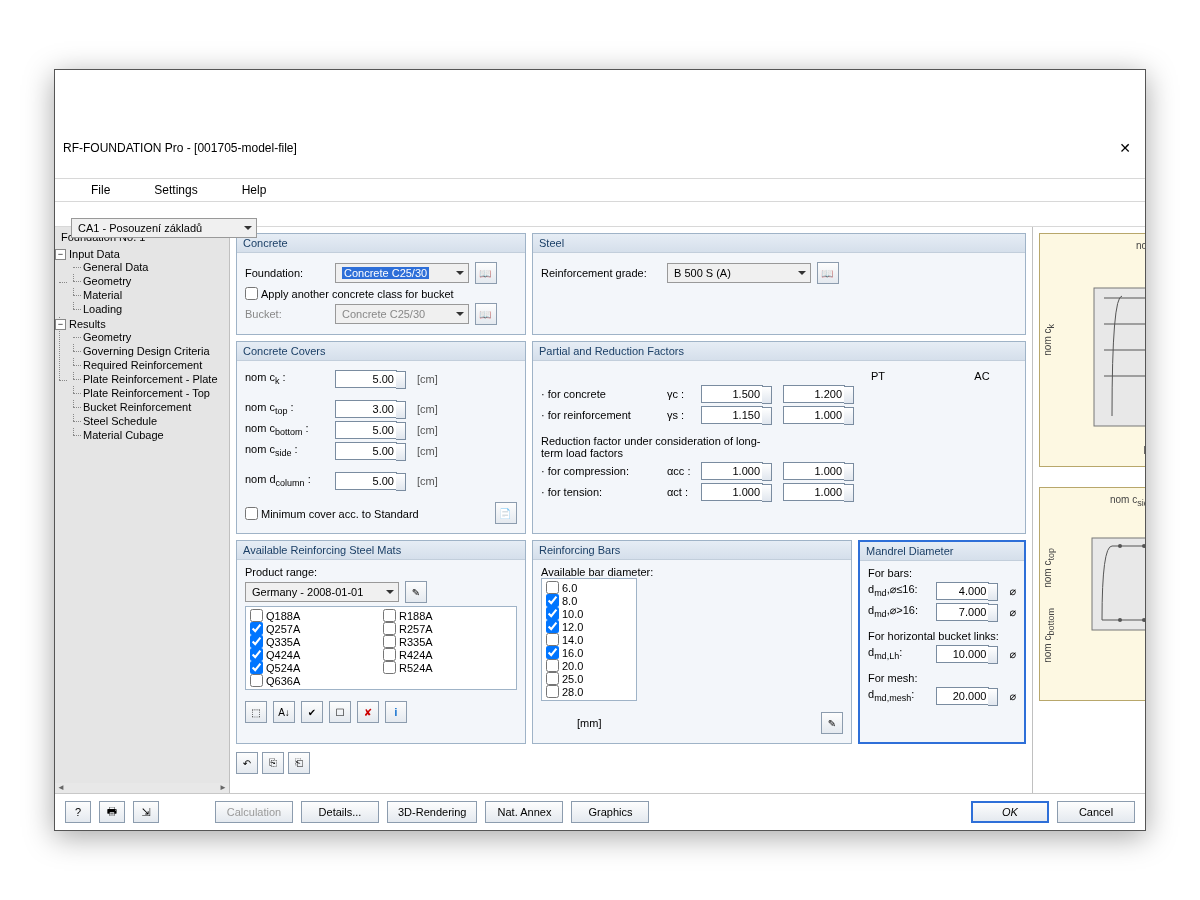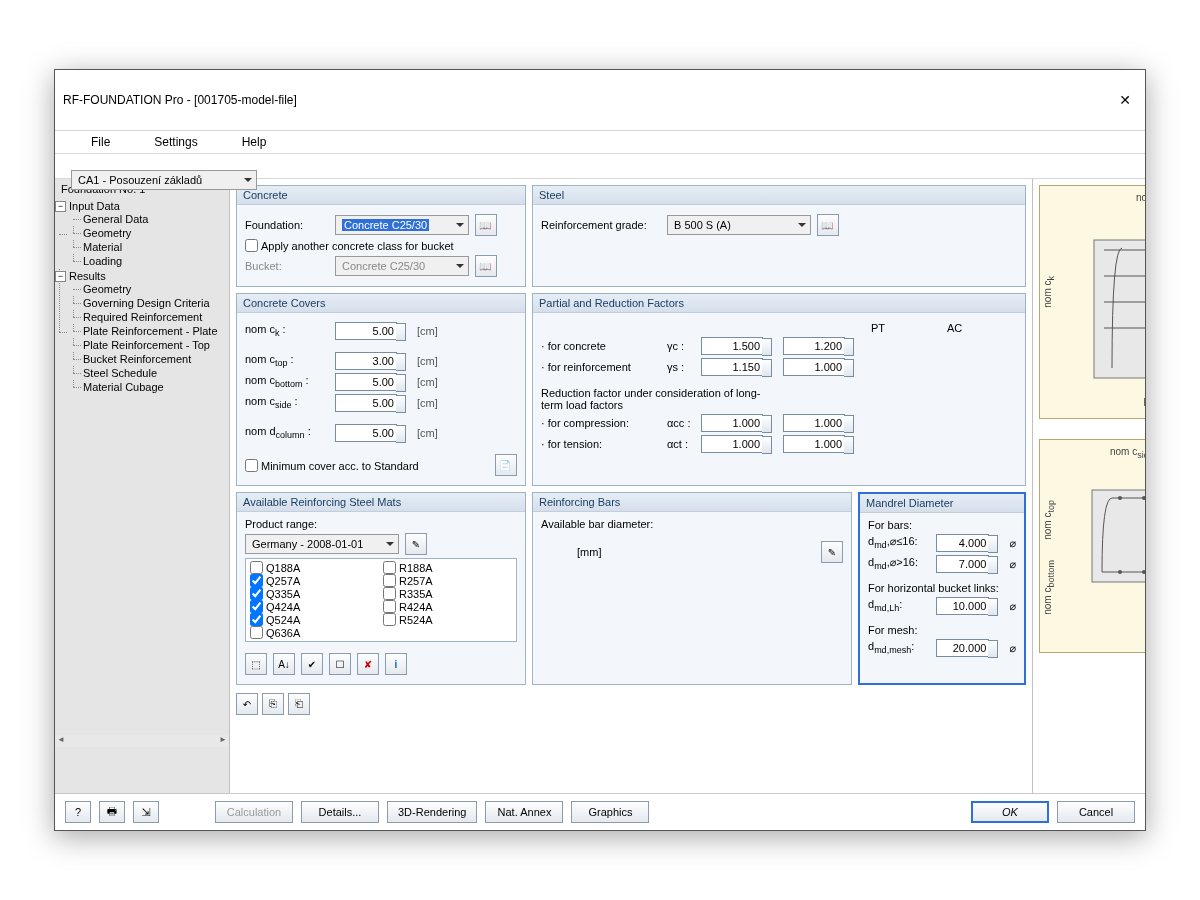--- a/index.html
+++ b/index.html
@@ -1,19 +1,19 @@
 <!DOCTYPE html>
 <html><head>
 <meta charset="utf-8">
 <style>
   body{margin:0;font:11px "Segoe UI",Tahoma,Arial,sans-serif;color:#000;background:#fff;
        display:flex;align-items:center;justify-content:center;height:900px;}
   .window{width:1090px;height:760px;border:1px solid #555;background:#fff;
           box-shadow:0 6px 28px rgba(0,0,0,.35);display:flex;flex-direction:column;position:relative;}
-  .titlebar{height:28px;display:flex;align-items:center;padding:16px 8px;border-bottom:1px solid #d8d8d8;}
+  .titlebar{height:28px;display:flex;align-items:center;padding:16px 8px;border-bottom:1px solid #d8d8d8;margin-top:48px;}
   .titlebar .t{flex:1;font-size:12px;}
   .titlebar .x{font-family:Arial;font-size:14px;padding:0 6px;cursor:default;}
   .menu{height:22px;display:flex;align-items:center;gap:14px;padding:0 10px;font-size:12px;}
   .menu span{padding:2px 4px;margin-left:22px;}
   .toolbar{height:24px;border-top:1px solid #d8d8d8;border-bottom:1px solid #d8d8d8;display:flex;}
   .combo{border:1px solid #999;background:#f0f0f0;height:18px;line-height:18px;padding:0 16px 0 6px;
          position:relative;min-width:150px;font-size:11px;}
   .combo::after{content:"";position:absolute;right:4px;top:7px;border:4px solid transparent;border-top-color:#333;}
   .toolbar .combo{margin:16px;}
   .pane-title{flex:1;background:linear-gradient(#e0e7ef,#c7d2df);border-left:1px solid #9fb3c7;
@@ -191,21 +191,21 @@
               </div>
           </div>
         </div>
 
         <div class="grp" style="grid-column:2/4">
           <h4>Partial and Reduction Factors</h4>
           <div class="c">
             <div class="row">
                 <span style="flex:1"></span>
               <span style="width:70px;text-align:left">PT</span>
-              <span style="width:70px;">AC</span>
+              <span style="width:70px;text-align:center">AC</span>
               </div>
             <div class="row">
                 <label class="lbl2">· for concrete</label>
               <span style="width:28px">γc :</span>
               <span class="inp">1.500</span>
                 <span style="width:8px"></span>
               <span class="inp">1.200</span>
               </div>
             <div class="row">
                 <label class="lbl2">· for reinforcement</label>
@@ -264,20 +264,31 @@
               <span class="mini" style="color:#c00">✘</span>
               <span class="mini" style="color:#06c;font-weight:bold">i</span>
             </div>
           </div>
         </div>
 
         <div class="grp">
           <h4>Reinforcing Bars</h4>
           <div class="c">
             <div>Available bar diameter:</div>
+            <div class="chklist" id="bars-list" style="max-height:140px;width:90px">
+                <label><input type="checkbox" style="">6.0</label>
+                <label><input type="checkbox" checked="" style="">8.0</label>
+                <label><input type="checkbox" checked="" style="">10.0</label>
+                <label><input type="checkbox" checked="" style="">12.0</label>
+                <label><input type="checkbox" style="">14.0</label>
+                <label><input type="checkbox" checked="" style="">16.0</label>
+                <label><input type="checkbox" style="">20.0</label>
+                <label><input type="checkbox" style="">25.0</label>
+                <label><input type="checkbox" style="">28.0</label>
+              </div>
             <div style="height:8px"></div>
             <div class="row">
                 <span style="width:30px"></span>
                 <span>[mm]</span>
               <span class="spacer"></span>
                 <span class="mini">✎</span>
               </div>
           </div>
         </div>
 

